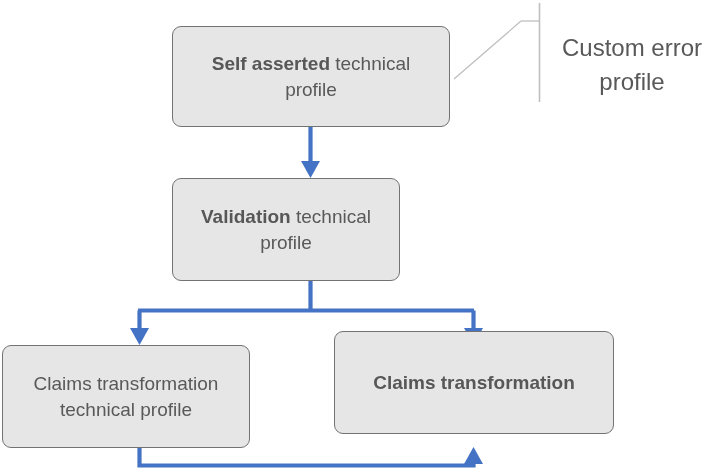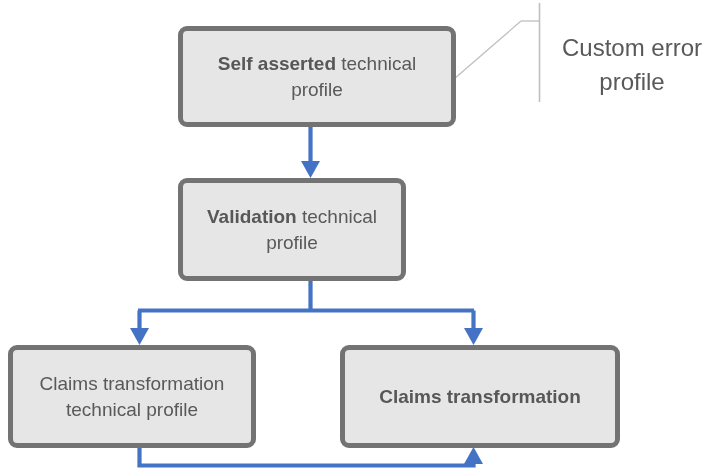--- a/index.html
+++ b/index.html
@@ -15,32 +15,31 @@
     position: relative;
     width: 727px;
     height: 470px;
     background: #ffffff;
     overflow: hidden;
   }
   .node-box {
     position: absolute;
     box-sizing: border-box;
     background: #E7E6E6;
-    border: 5px solid #737373;
+    border: 1px solid #737373;
     border-radius: 9px;
     display: flex;
     align-items: center;
     justify-content: center;
     text-align: center;
     color: #595959;
     font-size: 19px;
     line-height: 1.32;
     padding: 6px 14px;
     box-shadow: 0 0 0 0 rgba(0,0,0,0);
-    margin-left: 6px;
   }
   .node-label {
     display: block;
     width: 100%;
   }
   .node-label b,
   .node-label strong {
     font-weight: bold;
     color: #575757;
   }
@@ -57,21 +56,21 @@
     height: 103px;
   }
   #box-claims-transformation-profile {
     left: 2px;
     top: 345px;
     width: 248px;
     height: 103px;
   }
   #box-claims-transformation {
     left: 334px;
-    top: 345px;
+    top: 331px;
     width: 280px;
     height: 103px;
   }
   #connector-layer {
     position: absolute;
     left: 0;
     top: 0;
     width: 727px;
     height: 470px;
     pointer-events: none;

